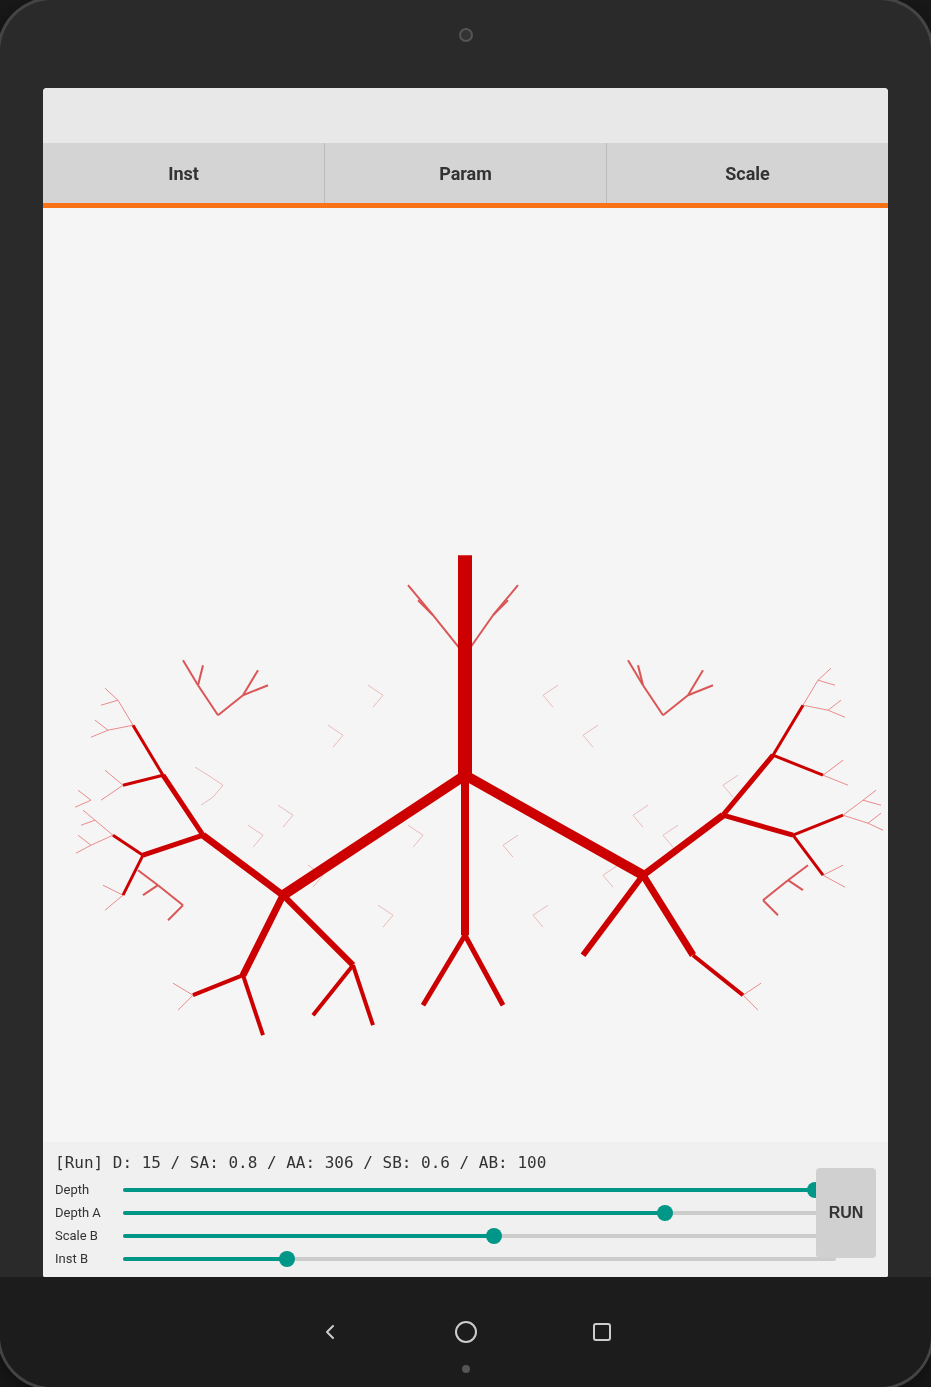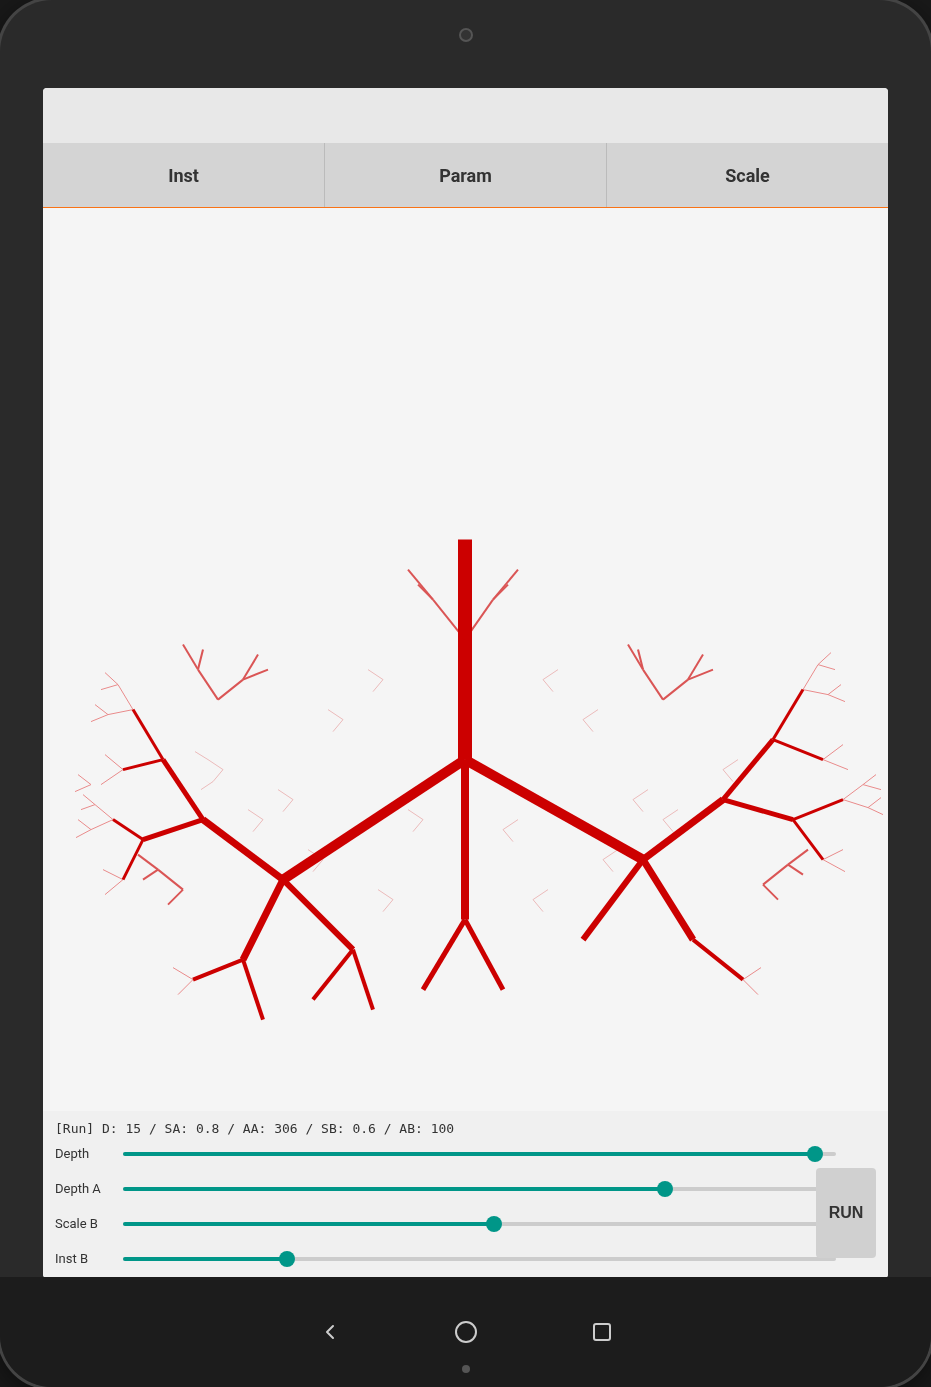--- a/index.html
+++ b/index.html
@@ -77,21 +77,21 @@
     .status-bar {
       height: 55px;
       background: #e8e8e8;
       flex-shrink: 0;
     }
 
     .tab-bar {
       display: flex;
       height: 65px;
       background: #d8d8d8;
-      border-bottom: 1px solid #f97316;
+      border-bottom: 5px solid #f97316;
       flex-shrink: 0;
     }
 
     .tab-item {
       flex: 1;
       display: flex;
       align-items: center;
       justify-content: center;
       font-size: 18px;
       font-weight: bold;
@@ -118,30 +118,30 @@
     }
 
     .controls-area {
       background: #f0f0f0;
       padding: 8px 12px 12px 12px;
       flex-shrink: 0;
       position: relative;
     }
 
     .status-line {
-      font-size: 13px;
+      font-size: 16px;
       color: #333;
       line-height: 1.6;
       font-family: monospace;
     }
 
     .sliders-row {
       display: flex;
       flex-direction: column;
-      gap: 20px;
+      gap: 8px;
       margin-top: 6px;
     }
 
     .slider-row {
       display: flex;
       align-items: center;
       gap: 8px;
     }
 
     .slider-label {

